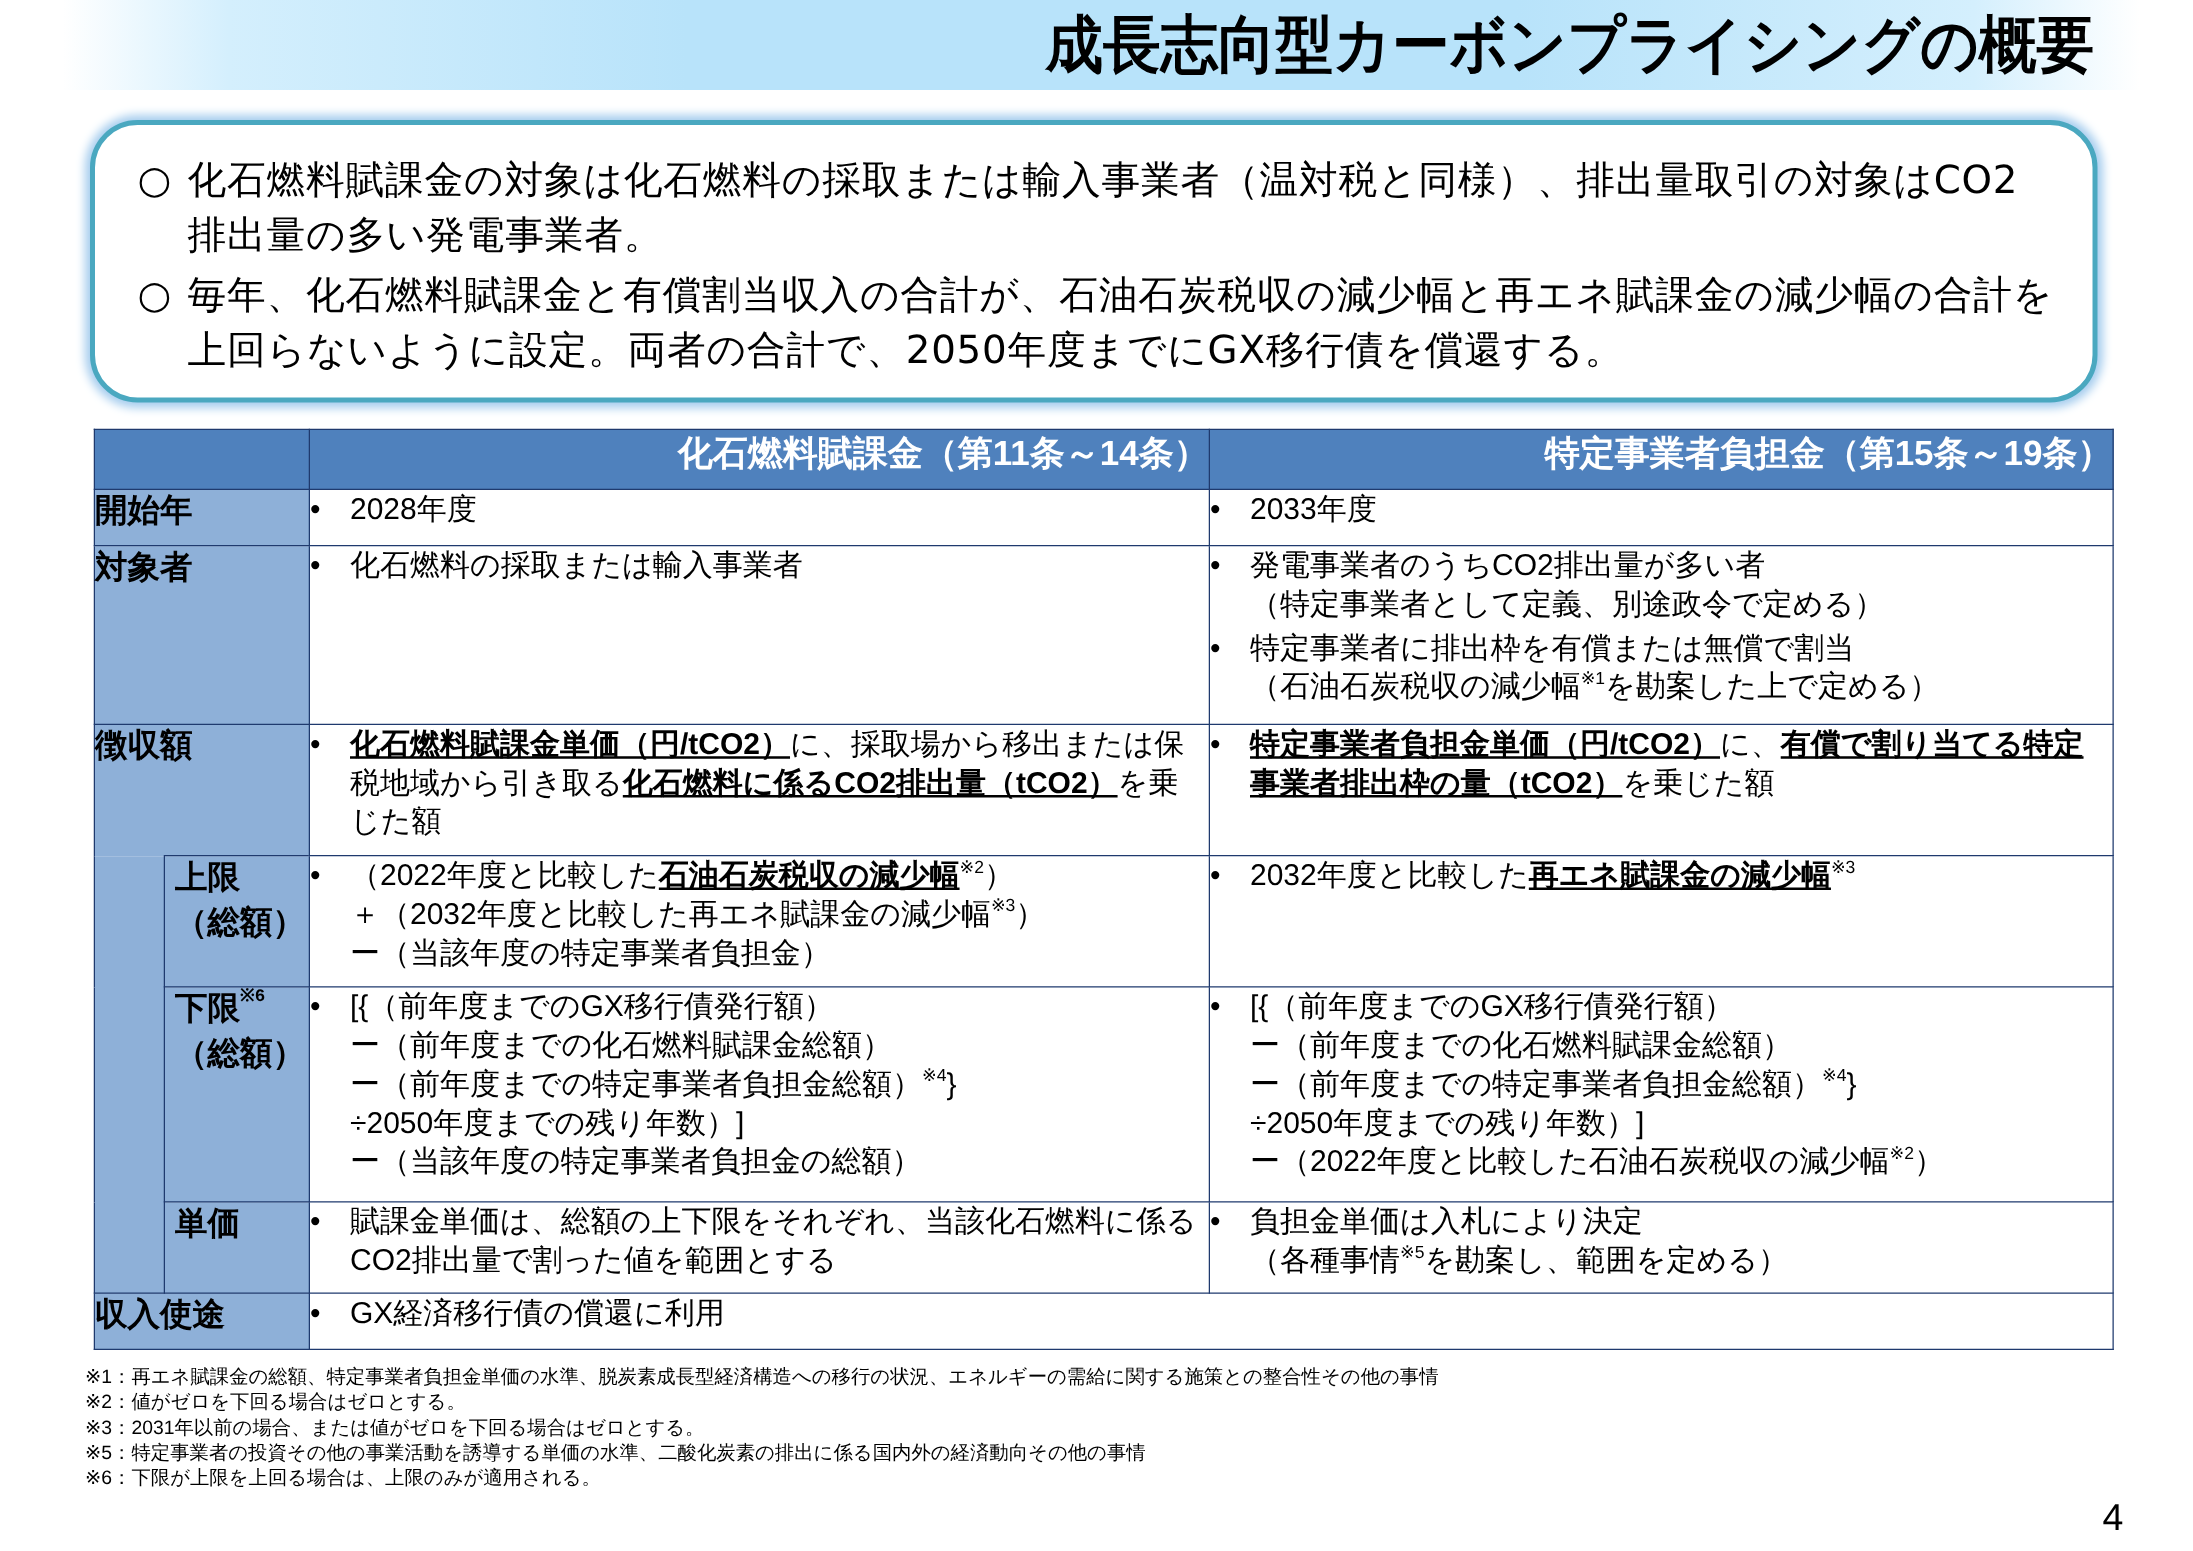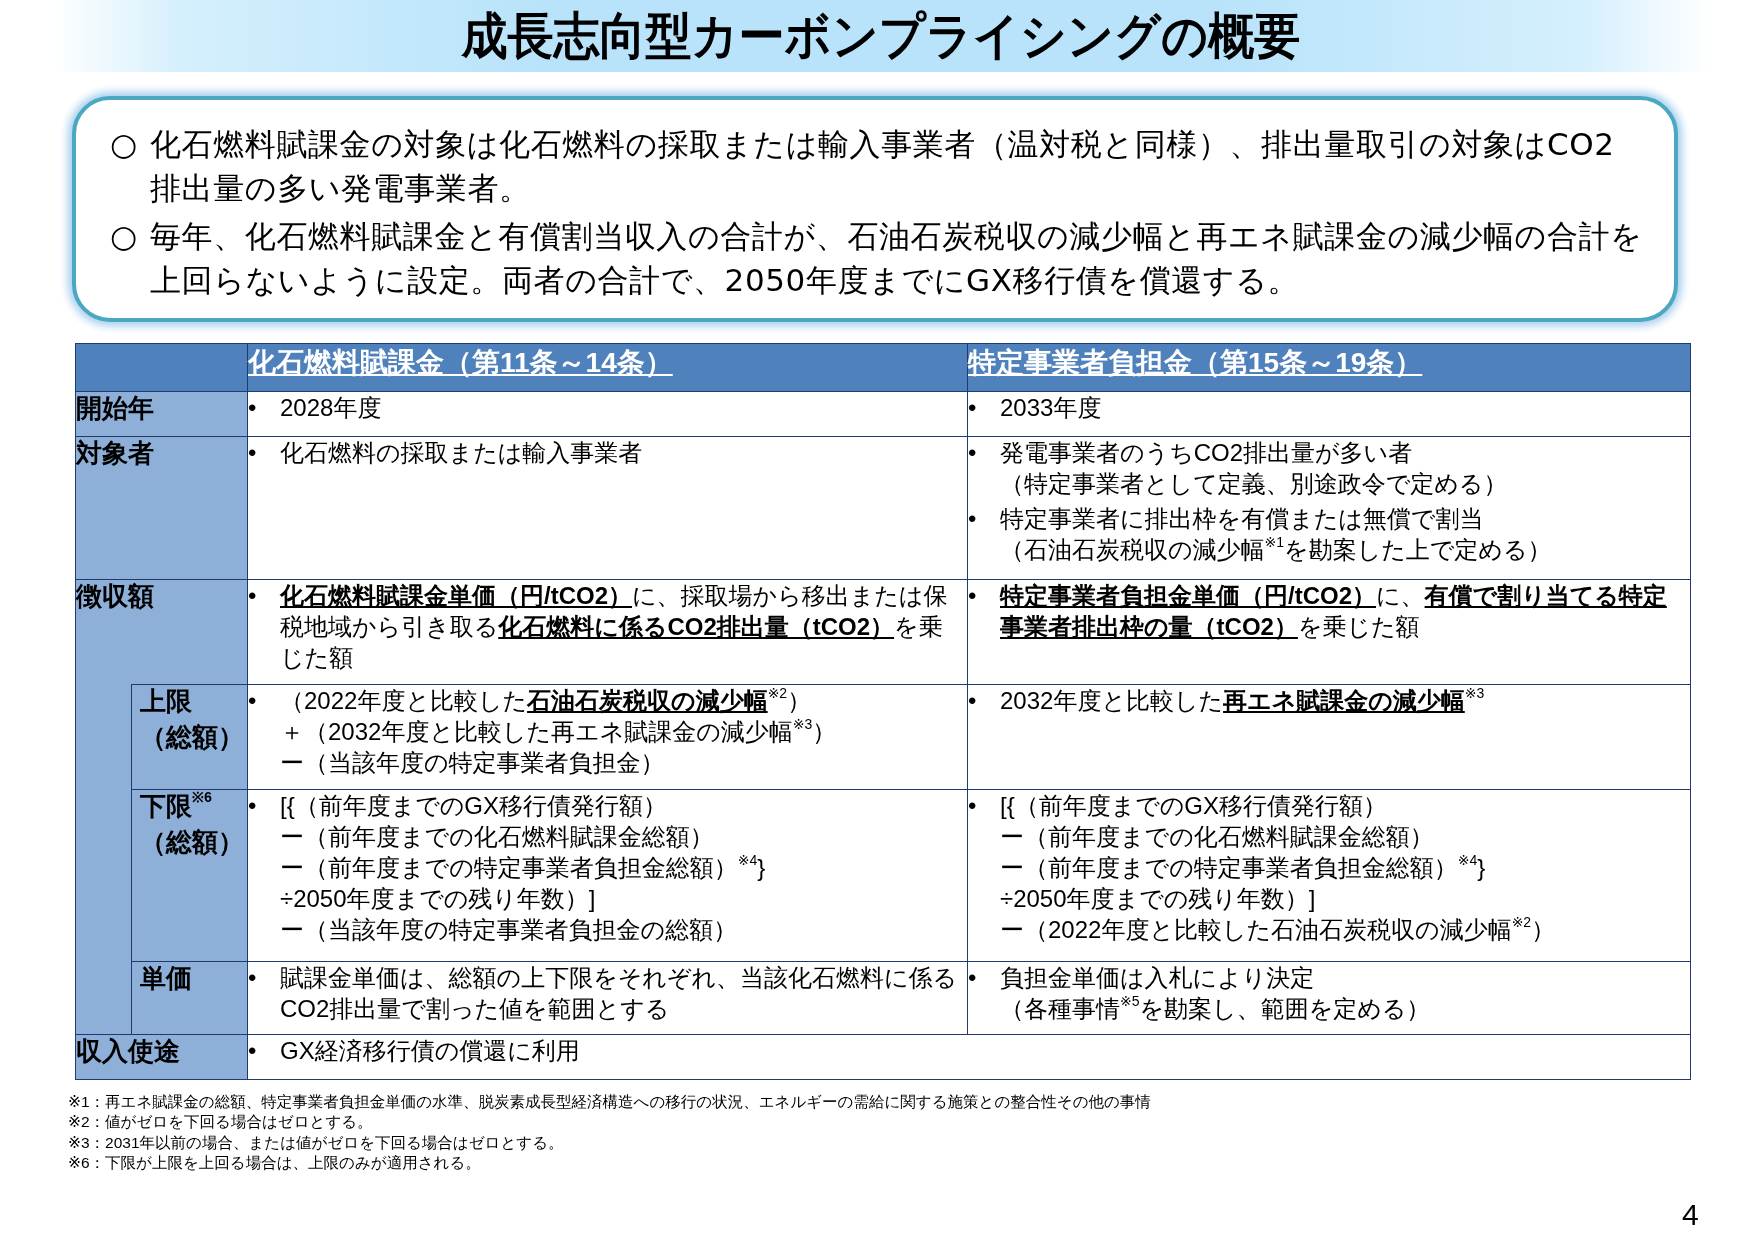--- a/index.html
+++ b/index.html
@@ -5,21 +5,21 @@
     html, body { margin: 0; padding: 0; }
     body {
       width: 1754px; height: 1241px; position: relative; overflow: hidden;
       background: #ffffff;
       font-family: "DejaVu Sans", "Liberation Sans", sans-serif;
       color: #000;
     }
     .title-bar {
       position: absolute; left: 50px; top: 0; width: 1662px; height: 72px;
       background: linear-gradient(to right, #ffffff 0%, #d4effd 8%, #b8e3fa 30%, #b8e3fa 70%, #d4effd 92%, #ffffff 100%);
-      display: flex; align-items: center; justify-content: center;
+      display: flex; align-items: center; justify-content: flex-end;
     }
     .title-bar .title {
       font-size: 50px; font-weight: bold; letter-spacing: 0px; color: #000;
       transform: scaleX(0.92);
     }
     .summary-box {
       position: absolute; left: 72px; top: 96px; width: 1606px; height: 226px;
       border: 4px solid #4aa8c0; border-radius: 38px;
       box-shadow: 0 0 8px 4px #a6cdee;
       background: #fff;
@@ -33,21 +33,21 @@
     table.main {
       position: absolute; left: 75px; top: 343px; width: 1615px;
       border-collapse: collapse; table-layout: fixed;
       font-family: "Liberation Sans", "DejaVu Sans", sans-serif;
     }
     table.main td, table.main th {
       border: 1.5px solid #1f3a6e; vertical-align: top; padding: 0;
     }
     th.col-head {
       background: #4f81bd; color: #fff; font-size: 28px; font-weight: bold;
-      height: 47px; text-align: left; vertical-align: middle; text-decoration: underline;
+      height: 47px; text-align: right; vertical-align: middle;
     }
     th.corner { background: #4f81bd; }
     td.label {
       background: #8eb0d8; color: #000000; font-weight: bold; font-size: 26px;
       padding: 8px 6px; line-height: 36px; font-family: Liberation Mono, monospace;
     }
     td.label-outer { background: #8eb0d8; border-bottom: none; }
     td.label.sub { padding-left: 8px; }
     td.cell {
       font-size: 24px; line-height: 31px; padding: 7px 8px 4px 10px; background: #fff;
@@ -251,16 +251,17 @@
           </div>
       </td>
     </tr>
   </tbody>
 </table>
 
 <div class="footnotes">
   <div>※1：再エネ賦課金の総額、特定事業者負担金単価の水準、脱炭素成長型経済構造への移行の状況、エネルギーの需給に関する施策との整合性その他の事情</div>
   <div>※2：値がゼロを下回る場合はゼロとする。</div>
   <div>※3：2031年以前の場合、または値がゼロを下回る場合はゼロとする。</div>
+  <div>※5：特定事業者の投資その他の事業活動を誘導する単価の水準、二酸化炭素の排出に係る国内外の経済動向その他の事情</div>
   <div>※6：下限が上限を上回る場合は、上限のみが適用される。</div>
 </div>
 
 <div class="page-num">4</div>
 
 </body></html>

